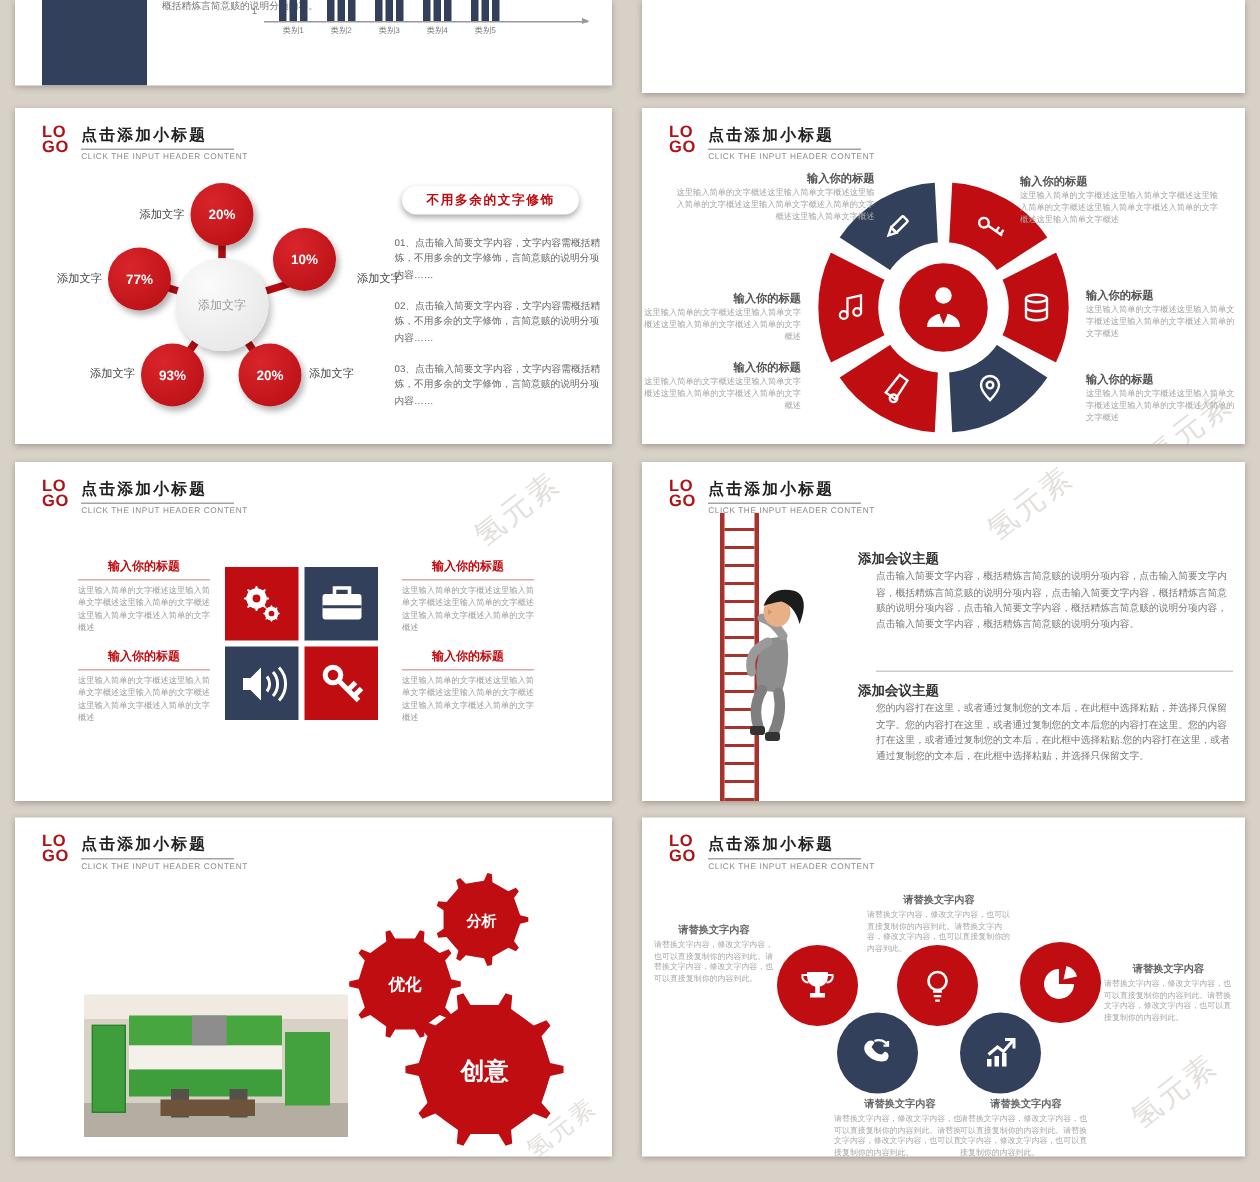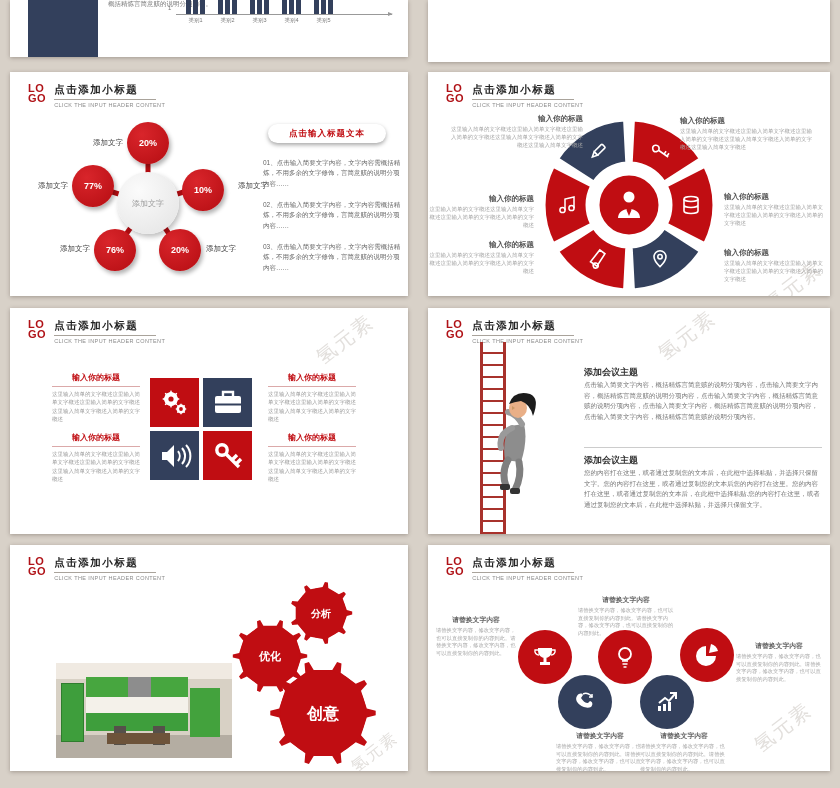--- a/index.html
+++ b/index.html
@@ -47,21 +47,21 @@
   
   .s3block{position:absolute;width:88px;text-align:center}
   .s3block .t{color:#c00d12;font-weight:bold;font-size:8px;border-bottom:1px solid #dba9a9;padding-bottom:3px;margin-bottom:3px}
   .s3block .b{font-size:5.5px;color:#9d9d9d;line-height:1.5;text-align:left}
   .cell{position:absolute;width:49px;height:49px;display:flex;align-items:center;justify-content:center}
   .cred{background:#c00d12}.cnavy{background:#33405c}
   
   .ladder{position:absolute;left:52px;top:34px;width:20px;height:192px;
       border-left:3px solid #a8322c;border-right:3px solid #a8322c;
       background:repeating-linear-gradient(to bottom,transparent 0 10px,#a8322c 10px 12px)}
-  .s4t{position:absolute;left:156px;width:238px;font-size:9px;font-weight:bold;color:#333}
+  .s4t{position:absolute;left:144px;width:238px;font-size:9px;font-weight:bold;color:#333}
   .s4b{position:absolute;left:156px;width:238px;font-size:6.5px;color:#777;line-height:1.65}
   .s4div{position:absolute;left:156px;top:139px;width:238px;border-top:1px solid #ccc}
   
   .s5p{position:absolute;left:48px;top:58px;width:176px;font-size:7.5px;color:#333;line-height:1.7}
   .kitchen{position:absolute;left:46px;top:118px;width:176px;height:95px;overflow:hidden;
       background:linear-gradient(#f0eae2 0 17%,#d8d1c5 17% 76%,#b4ada2 76%)}
   .kitchen div{position:absolute}
   .k-left{left:3%;top:21%;width:13%;height:62%;background:#3e9e3c;box-shadow:inset 0 0 0 1px #2f7d2e}
   .k-up{left:17%;top:15%;width:58%;height:21%;background:#47a63f}
   .k-hood{left:41%;top:15%;width:13%;height:29%;background:#8d8d8d}
@@ -139,29 +139,29 @@
       <line x1="138" y1="131" x2="138" y2="71"></line>
       <line x1="138" y1="131" x2="83" y2="114"></line>
       <line x1="138" y1="131" x2="193" y2="114"></line>
       <line x1="138" y1="131" x2="105" y2="178"></line>
       <line x1="138" y1="131" x2="170" y2="178"></line>
     </g>
   </svg>
   <div class="ccen">添加文字</div>
   <div class="circ" style="left:117px;top:50px">20%</div>
   <div class="circ" style="left:62px;top:93px">77%</div>
-  <div class="circ" style="left:172px;top:97px">10%</div>
-  <div class="circ" style="left:84px;top:157px">76%</div>
+  <div class="circ" style="left:172px;top:80px">10%</div>
+  <div class="circ" style="left:84px;top:157px">93%</div>
   <div class="circ" style="left:149px;top:157px">20%</div>
   <div class="clab" style="left:55px;top:66px;width:58px;text-align:right">添加文字</div>
   <div class="clab" style="left:6px;top:109px;width:52px;text-align:right">添加文字</div>
   <div class="clab" style="left:228px;top:109px">添加文字</div>
   <div class="clab" style="left:28px;top:172px;width:52px;text-align:right">添加文字</div>
   <div class="clab" style="left:196px;top:172px">添加文字</div>
-  <div class="pill">点击输入标题文本</div>
+  <div class="pill">不用多余的文字修饰</div>
   <div class="s1p" style="top:86px">01、点击输入简要文字内容，文字内容需概括精炼，不用多余的文字修饰，言简意赅的说明分项内容……</div>
   <div class="s1p" style="top:128px">02、点击输入简要文字内容，文字内容需概括精炼，不用多余的文字修饰，言简意赅的说明分项内容……</div>
   <div class="s1p" style="top:170px">03、点击输入简要文字内容，文字内容需概括精炼，不用多余的文字修饰，言简意赅的说明分项内容……</div>
 </div>
 
 <div class="slide" style="left:428px;top:72px;width:402px;height:224px">
   <div class="hd">
       <div class="logo">
         <span>LO</span>
         <span>GO</span>

